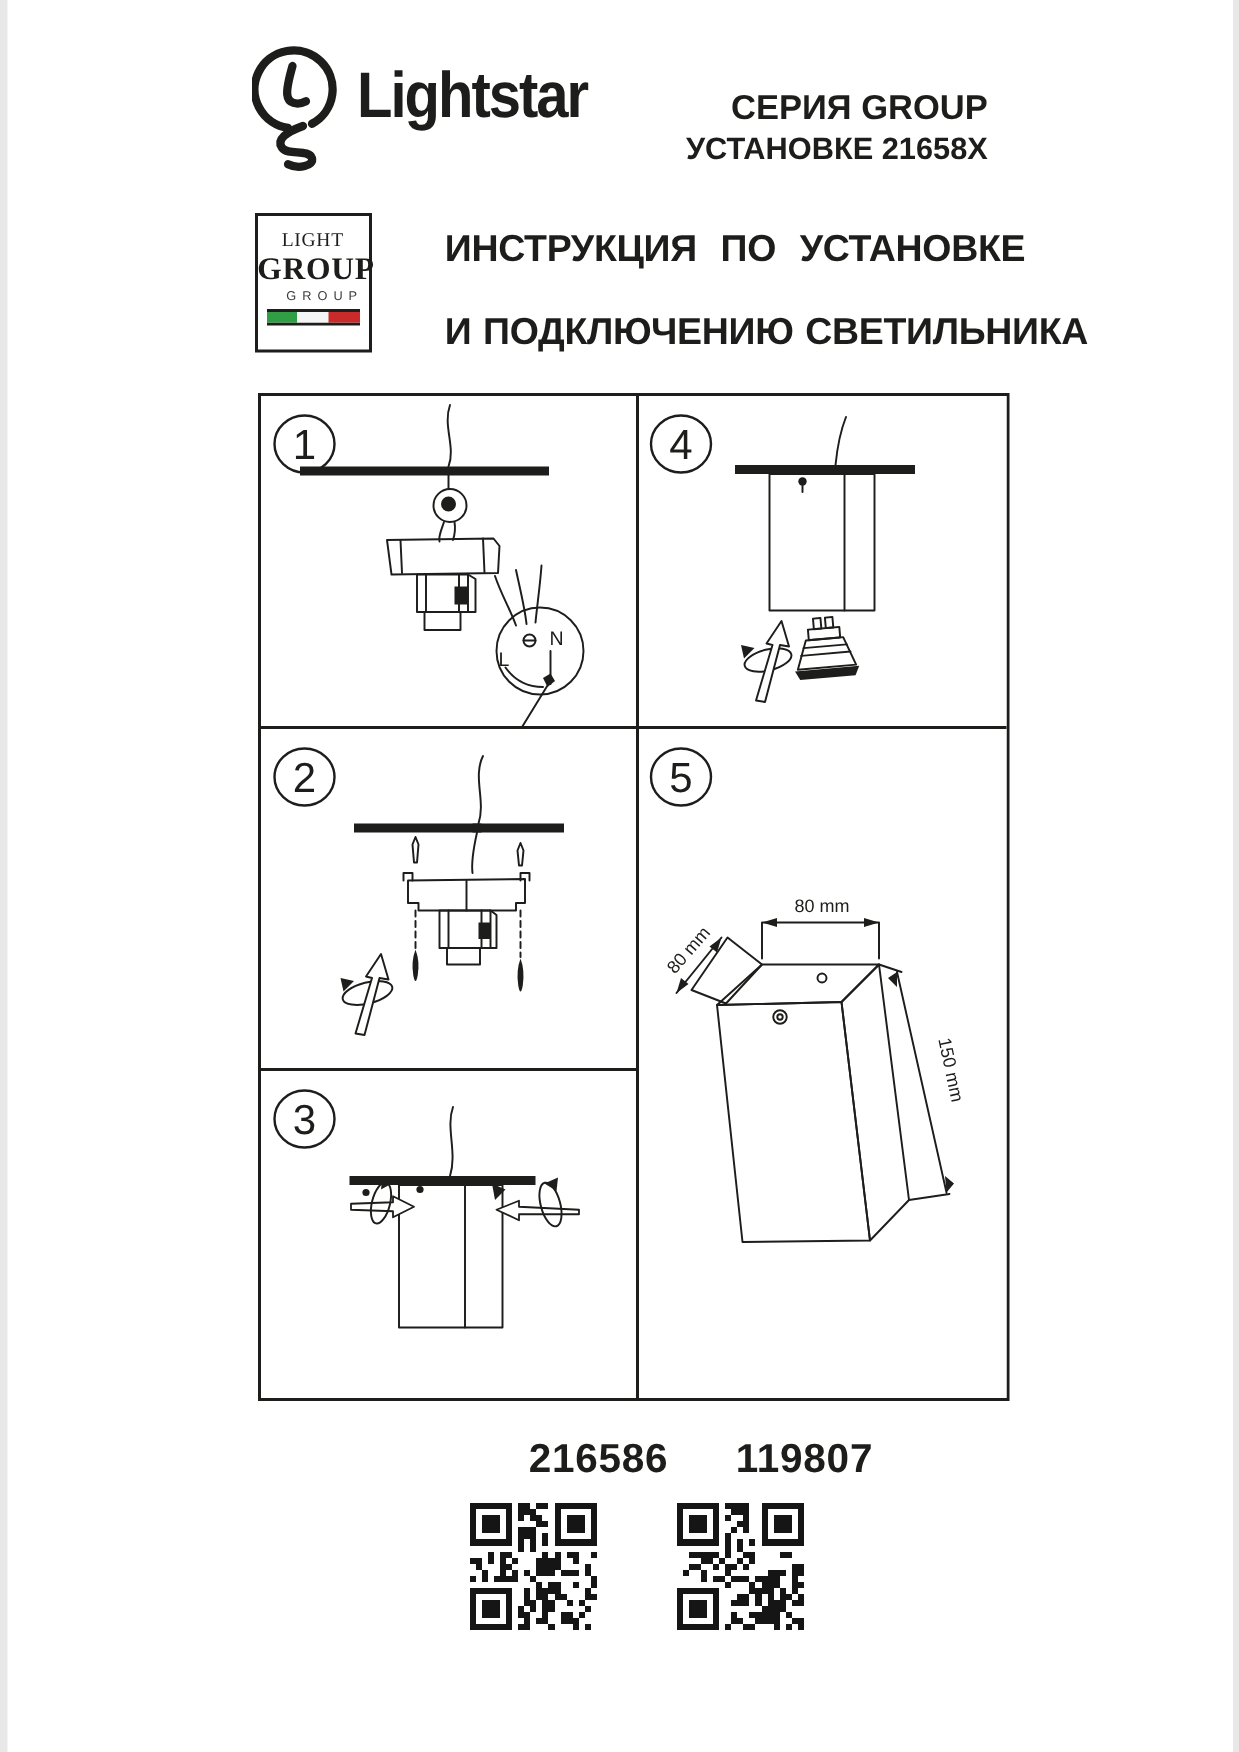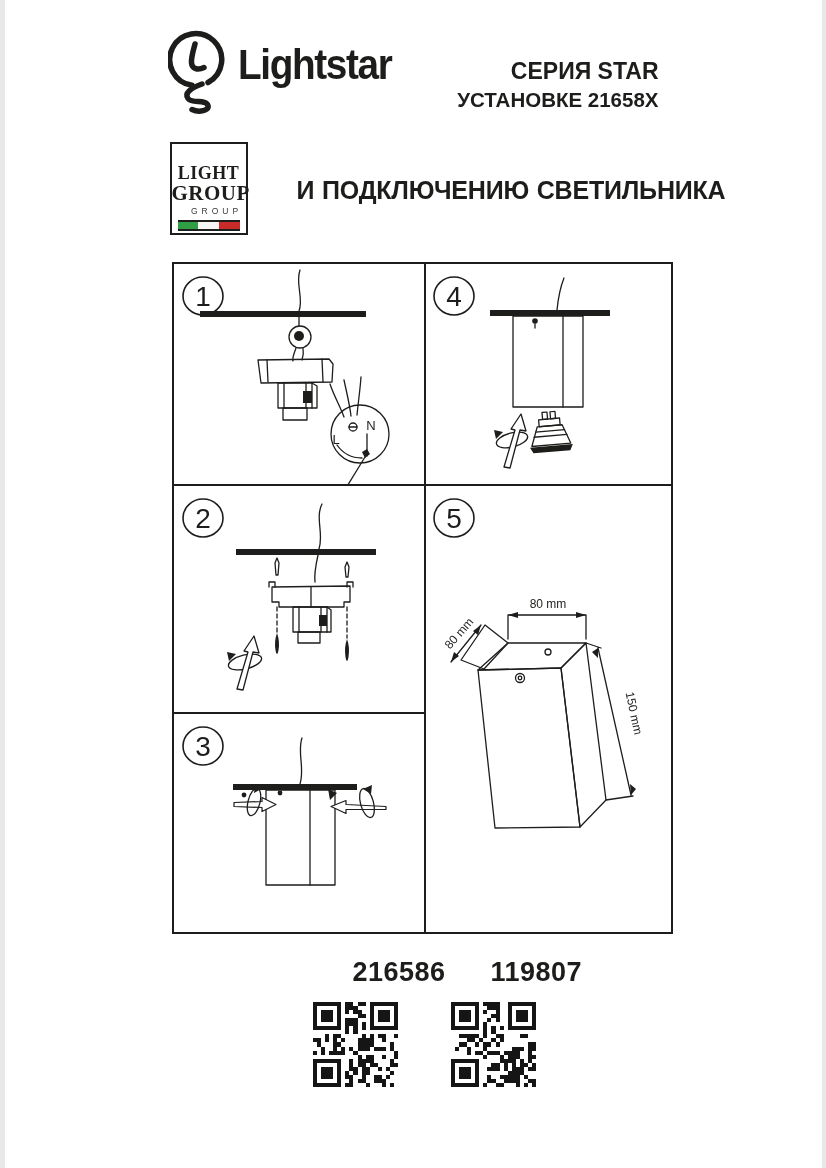--- a/index.html
+++ b/index.html
@@ -15,21 +15,21 @@
   
   .brand-icon{position:absolute;left:163px;top:30px;}
   .brand-word{position:absolute;left:233px;top:40px;font-size:43px;font-weight:bold;
               letter-spacing:-1.5px;transform:scaleX(.9);transform-origin:left top;white-space:nowrap;}
   .series-block{position:absolute;right:163px;top:60px;text-align:right;font-weight:bold;line-height:1;}
   .series-line1{font-size:23px;}
   .series-line2{font-size:20.5px;margin-top:7px;}
 
   .group-logo{position:absolute;left:165px;top:142px;width:78px;height:93px;border:2.5px solid #1d1d1b;
               box-sizing:border-box;text-align:center;font-family:"Liberation Serif",serif;}
-  .gl1{font-size:18px;font-weight:bold;letter-spacing:.5px;margin-top:20px;line-height:19px;}
+  .gl1{font-size:13px;font-weight:normal;letter-spacing:.5px;margin-top:6px;line-height:19px;}
   .gl2{font-size:21px;font-weight:bold;letter-spacing:.5px;line-height:21px;}
   .gl3{font-size:8.5px;letter-spacing:4px;padding-left:16px;margin-top:3px;color:#3a3a3a;
        font-family:"Liberation Sans",sans-serif;line-height:9px;}
   .flag{margin:4px auto 0;width:62px;height:11px;border-top:2px solid #1d1d1b;border-bottom:2px solid #1d1d1b;
         box-sizing:border-box;display:flex;}
   .flag span{flex:1;height:100%;}
 
   .doc-title{position:absolute;left:292px;top:151px;width:380px;text-align:center;
              font-weight:bold;font-size:25px;line-height:31px;letter-spacing:-.2px;}
   .doc-title .t1{word-spacing:9px;white-space:nowrap;}
@@ -61,36 +61,37 @@
   <div class="brand-icon">
     <svg width="66" height="86" viewBox="0 0 66 86">
       <path d="M 40,52.5 A 26 26 0 1 0 24,55.3" fill="none" stroke="#1d1d1b" stroke-width="5.5" stroke-linecap="round"></path>
       <path d="M 27,14 C 25,21 23,28 23.5,33 C 24,39 30,40.5 36,37.5" fill="none" stroke="#1d1d1b" stroke-width="5.5" stroke-linecap="round"></path>
       <path d="M 34,54 C 23,58 16,63 20,68.5 C 24,74 38,69 40,75.5 C 41.5,80.5 31,83 24,79.5" fill="none" stroke="#1d1d1b" stroke-width="5.5" stroke-linecap="round"></path>
     </svg>
   </div>
   <div class="brand-word">Lightstar</div>
 
   <div class="series-block">
-    <div class="series-line1">СЕРИЯ STAR</div>
+    <div class="series-line1">СЕРИЯ GROUP</div>
     <div class="series-line2">УСТАНОВКЕ 21658X</div>
   </div>
 
   <div class="group-logo">
     <div class="gl1">LIGHT</div>
     <div class="gl2">GROUP</div>
     <div class="gl3">GROUP</div>
     <div class="flag">
       <span style="background: rgb(47, 158, 68);"></span>
       <span style="background: rgb(245, 245, 245);"></span>
       <span style="background: rgb(201, 42, 42);"></span>
     </div>
   </div>
 
   <div class="doc-title">
+    <div class="t1">ИНСТРУКЦИЯ ПО УСТАНОВКЕ</div>
     <div class="t2">И ПОДКЛЮЧЕНИЮ СВЕТИЛЬНИКА</div>
   </div>
 
   <div class="grid">
 
     <div class="panel p1">
       <svg width="250" height="220" viewBox="0 0 250 220">
         <g>
           <ellipse class="num-circle" cx="29" cy="32" rx="20" ry="19"></ellipse>
           <text class="num-text" x="29" y="42">1</text>

